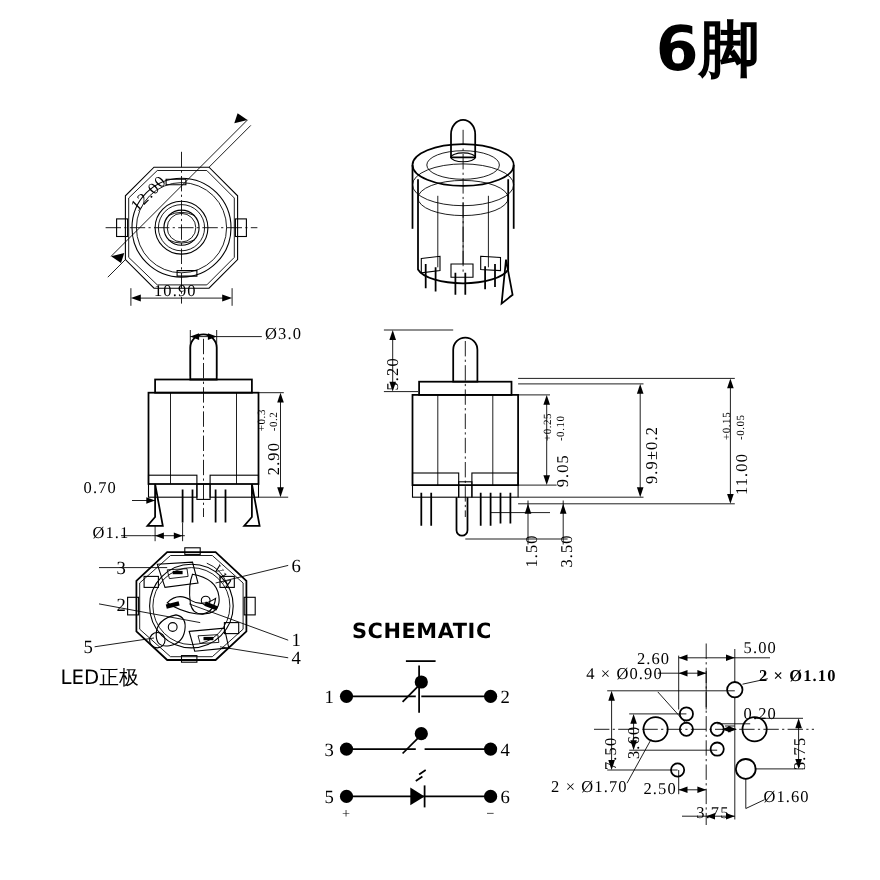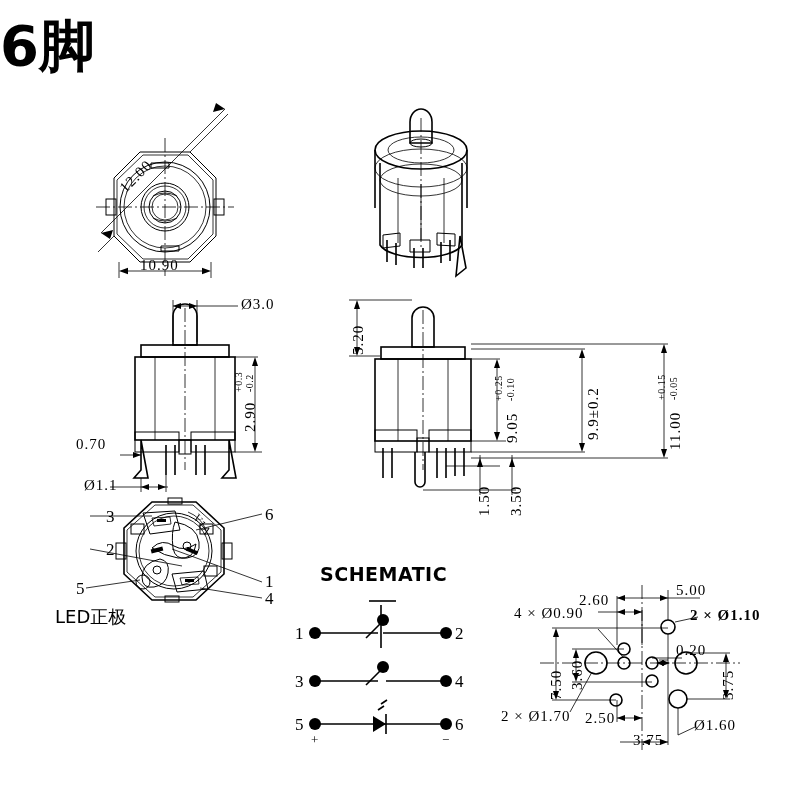--- a/index.html
+++ b/index.html
@@ -1,20 +1,20 @@
 <!DOCTYPE html>
 <html><head>
 <meta charset="utf-8">
 <style>
   html,body{margin:0;padding:0;background:#fff;}
   body{width:800px;height:800px;position:relative;overflow:hidden;
        font-family:"Liberation Serif",serif;color:#000;}
   .stage{position:absolute;left:0;top:0;width:800px;height:800px;}
   .t{position:absolute;white-space:nowrap;line-height:1;}
-  #title{left:0;top:18px;width:691px;text-align:left;
+  #title{left:0;top:18px;width:691px;text-align:right;
          font-family:"DejaVu Sans",sans-serif;font-size:56px;font-weight:700;}
   .dim{font-family:"Liberation Serif",serif;font-size:15px;letter-spacing:1px;}
   .dimS{font-family:"Liberation Serif",serif;font-size:13px;letter-spacing:.5px;}
   .pinno{font-family:"Liberation Serif",serif;font-size:17px;}
   .hdr{font-family:"DejaVu Sans",sans-serif;font-size:19px;font-weight:700;letter-spacing:.5px;}
   .cjk{font-family:"DejaVu Sans",sans-serif;font-size:18px;}
   .rot90{transform-origin:0 0;transform:rotate(-90deg);}
   .rot45{transform-origin:0 0;transform:rotate(-45deg);}
   svg{position:absolute;left:0;top:0;overflow:visible;}
   .ln{stroke:#000;fill:none;stroke-width:1;}
@@ -366,21 +366,21 @@
     <line class="thin" x1="678" y1="735" x2="695" y2="727"></line>
 
     <line class="thin" x1="668" y1="634" x2="668" y2="745"></line>
     <line class="thin" x1="642" y1="742" x2="668" y2="742"></line>
     <path class="fillk" d="M642,742 l8,-3 l0,6 z"></path>
     <path class="fillk" d="M668,742 l-8,-3 l0,6 z"></path>
     <line class="thin" x1="620" y1="742" x2="642" y2="742"></line>
   </svg>
   <div class="t dim" style="left:676px;top:583px;">5.00</div>
   <div class="t dim" style="left:579px;top:593px;">2.60</div>
-  <div class="t dim" style="left:514px;top:606px;">4 × Ø0.90</div>
+  <div class="t dim" style="left:533px;top:606px;">4 × Ø0.90</div>
   <div class="t dim" style="left:690px;top:608px;font-weight:bold;">2 × Ø1.10</div>
   <div class="t dim" style="left:676px;top:643px;">0.20</div>
   <div class="t dim rot90" style="left:549px;top:700px;">7.50</div>
   <div class="t dim rot90" style="left:570px;top:690px;">3.60</div>
   <div class="t dim rot90" style="left:721px;top:700px;">3.75</div>
   <div class="t dim" style="left:501px;top:709px;">2 × Ø1.70</div>
   <div class="t dim" style="left:585px;top:711px;">2.50</div>
   <div class="t dim" style="left:694px;top:718px;">Ø1.60</div>
   <div class="t dim" style="left:633px;top:733px;">3.75</div>
 

